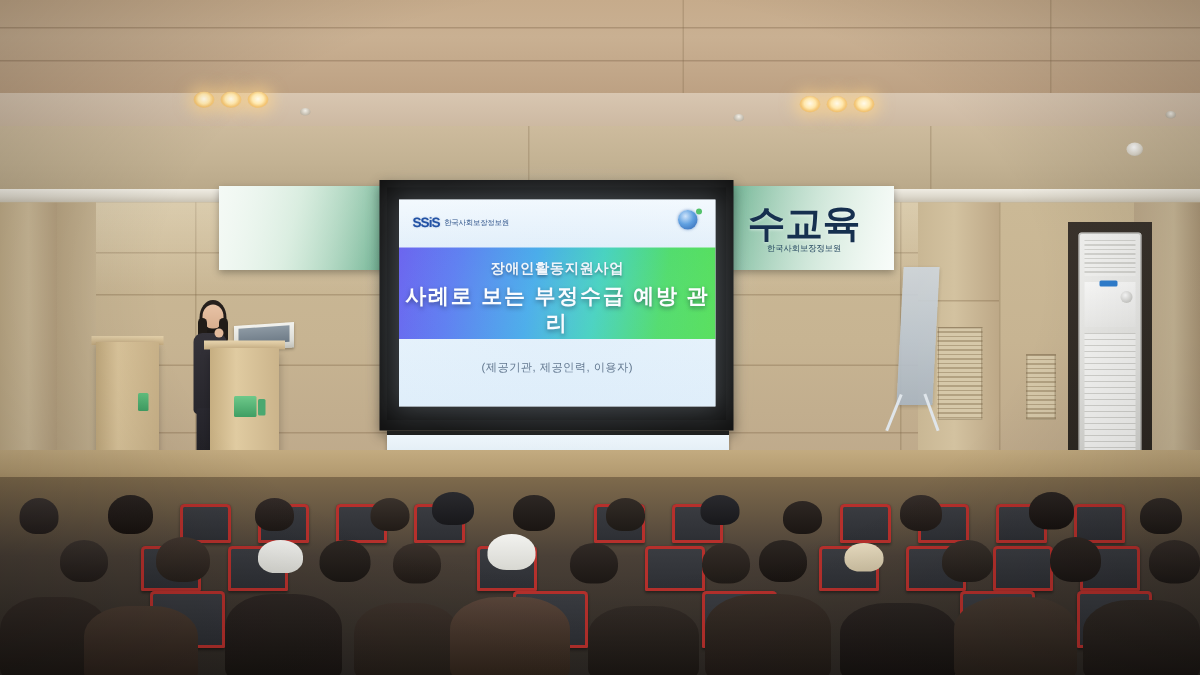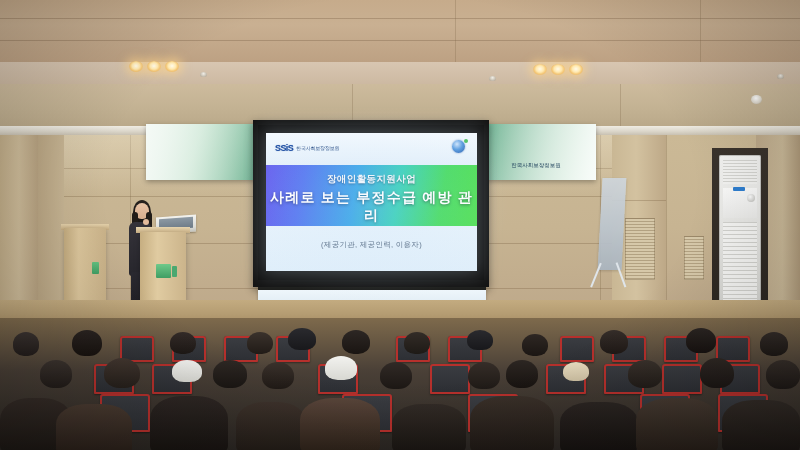--- a/index.html
+++ b/index.html
@@ -247,20 +247,21 @@
   <div class="ac-panel"></div>
   <div class="ac-badge"></div>
   <div class="ac-knob"></div>
   <div class="ac-grill-bot"></div>
 
   <div class="banner">
     <div class="banner-fade"></div>
     <div class="banner-text" style="left:0;">2025년</div>
     <div class="banner-sub" style="left:0;">주관 / 주최</div>
   </div>
+  <div style="position:absolute;left:480px;top:132px;width:112px;text-align:center;font-size:25px;font-weight:bold;color:#16304f;z-index:3;text-shadow:0 1px 2px rgba(255,255,255,.5);">수교육</div>
   <div style="position:absolute;left:480px;top:162px;width:112px;text-align:center;font-size:5.5px;color:#24465f;z-index:3;">한국사회보장정보원</div>
 
   <div class="xstand"></div>
   <div class="xleg" style="left:595px;top:262px;width:1.5px;height:26px;transform:rotate(22deg);"></div>
   <div class="xleg" style="left:620px;top:262px;width:1.5px;height:26px;transform:rotate(-20deg);"></div>
 
   <div class="screen-frame"></div>
   <div class="screen-inner"></div>
   <div class="slide">
     <div class="slide-head"></div>

